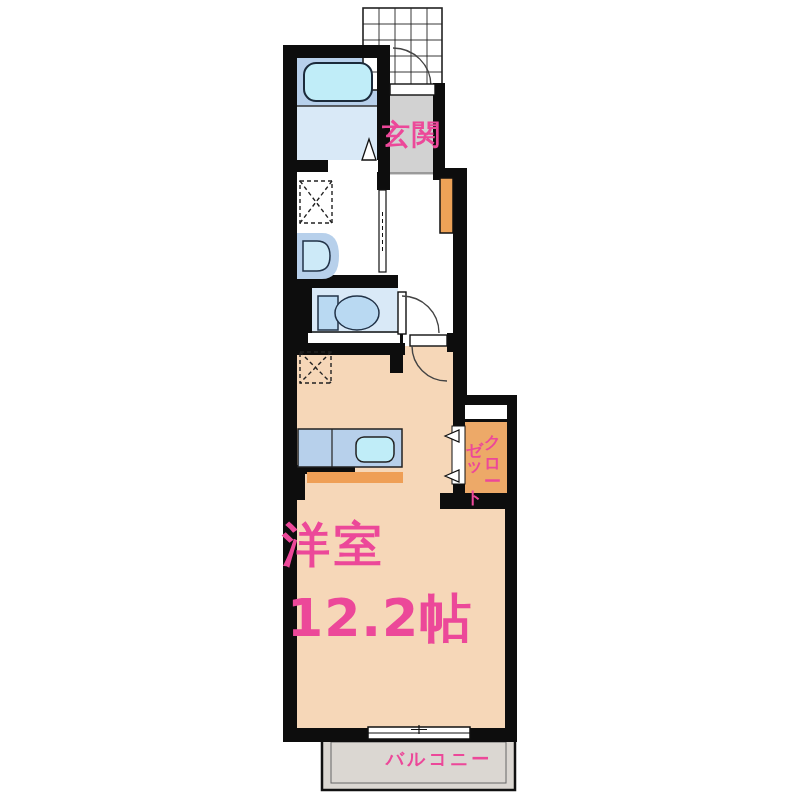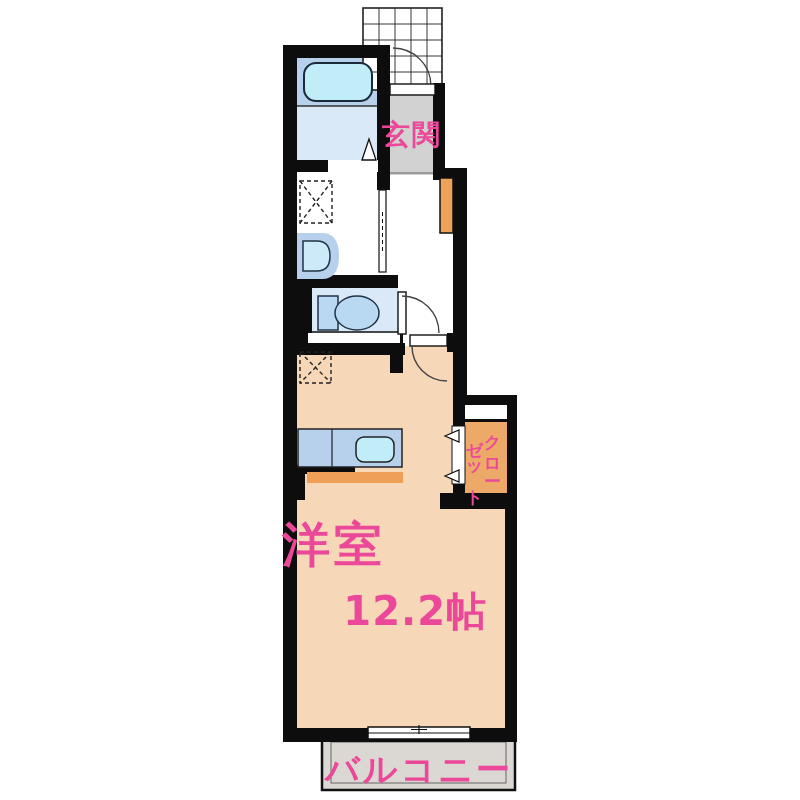--- a/index.html
+++ b/index.html
@@ -5,22 +5,22 @@
   html,body{margin:0;padding:0;background:#fff;}
   #canvas{position:relative;width:800px;height:800px;background:#ffffff;overflow:hidden;
           font-family:"DejaVu Sans",sans-serif;}
   #plan-svg{position:absolute;left:0;top:0;}
   .label{position:absolute;color:#ec4899;font-weight:bold;white-space:nowrap;}
   .vtext{writing-mode:vertical-rl;text-orientation:mixed;}
   #genkan-label{left:366px;top:116px;width:92px;font-size:28px;letter-spacing:2px;text-align:center;}
   #closet-col-right{left:482px;top:423px;font-size:17px;letter-spacing:5px;}
   #closet-col-left{left:464px;top:429px;font-size:17px;letter-spacing:5px;}
   #room-label{left:282px;top:513px;width:185px;font-size:48px;letter-spacing:4px;text-align:left;}
-  #room-size{left:287px;top:584px;width:200px;font-size:40px;letter-spacing:1px;text-align:right;}
-  #balcony-label{left:322px;top:747px;width:194px;font-size:34px;letter-spacing:3px;text-align:center;}
+  #room-size{left:287px;top:584px;width:200px;font-size:52px;letter-spacing:1px;text-align:left;}
+  #balcony-label{left:322px;top:747px;width:194px;font-size:18px;letter-spacing:3px;text-align:center;padding-left:20px;}
 </style>
 </head>
 <body>
 
 <div id="canvas">
 
 <svg id="plan-svg" width="800" height="800" viewBox="0 0 800 800">
 
   <g fill="#f6d7b8">
     <rect x="297" y="346" width="158" height="382"></rect>

